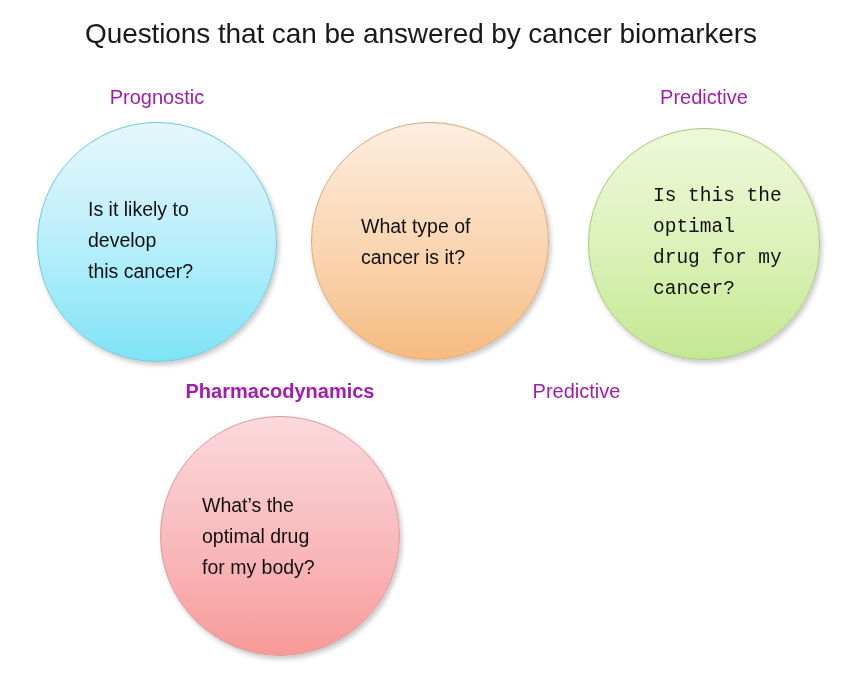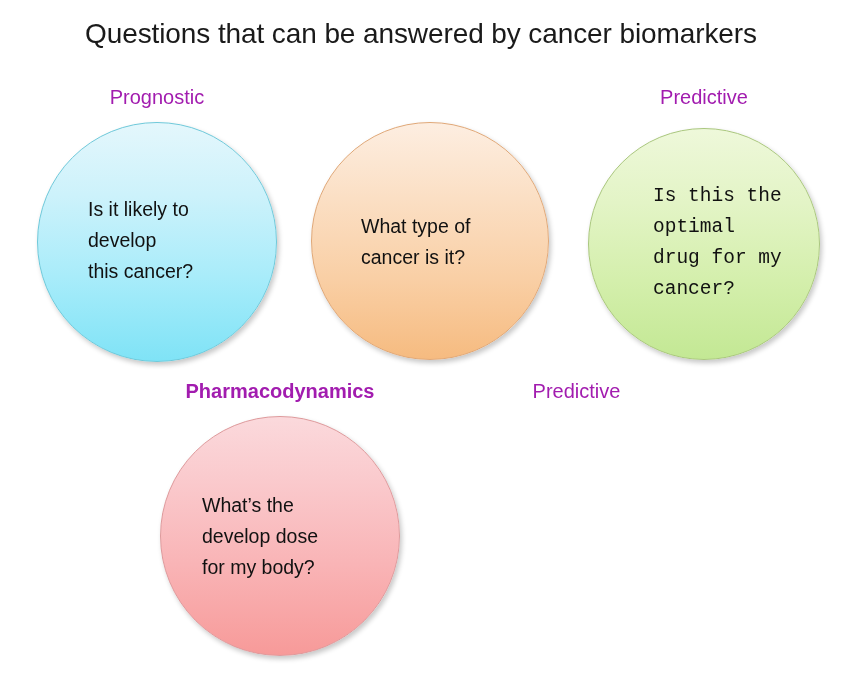--- a/index.html
+++ b/index.html
@@ -152,21 +152,21 @@
 optimal
 drug for my
 cancer?</div>
     </div>
   </div>
 
   <div class="node" id="node-pharmacodynamics">
     <div class="node-label">Pharmacodynamics</div>
     <div class="bubble">
       <div class="bubble-text">What’s the
-develop dose
+optimal drug
 for my body?</div>
     </div>
   </div>
 
   <div class="node" id="node-recurrence">
     <div class="node-label">Predictive</div>
   </div>
 
 </div>
 

